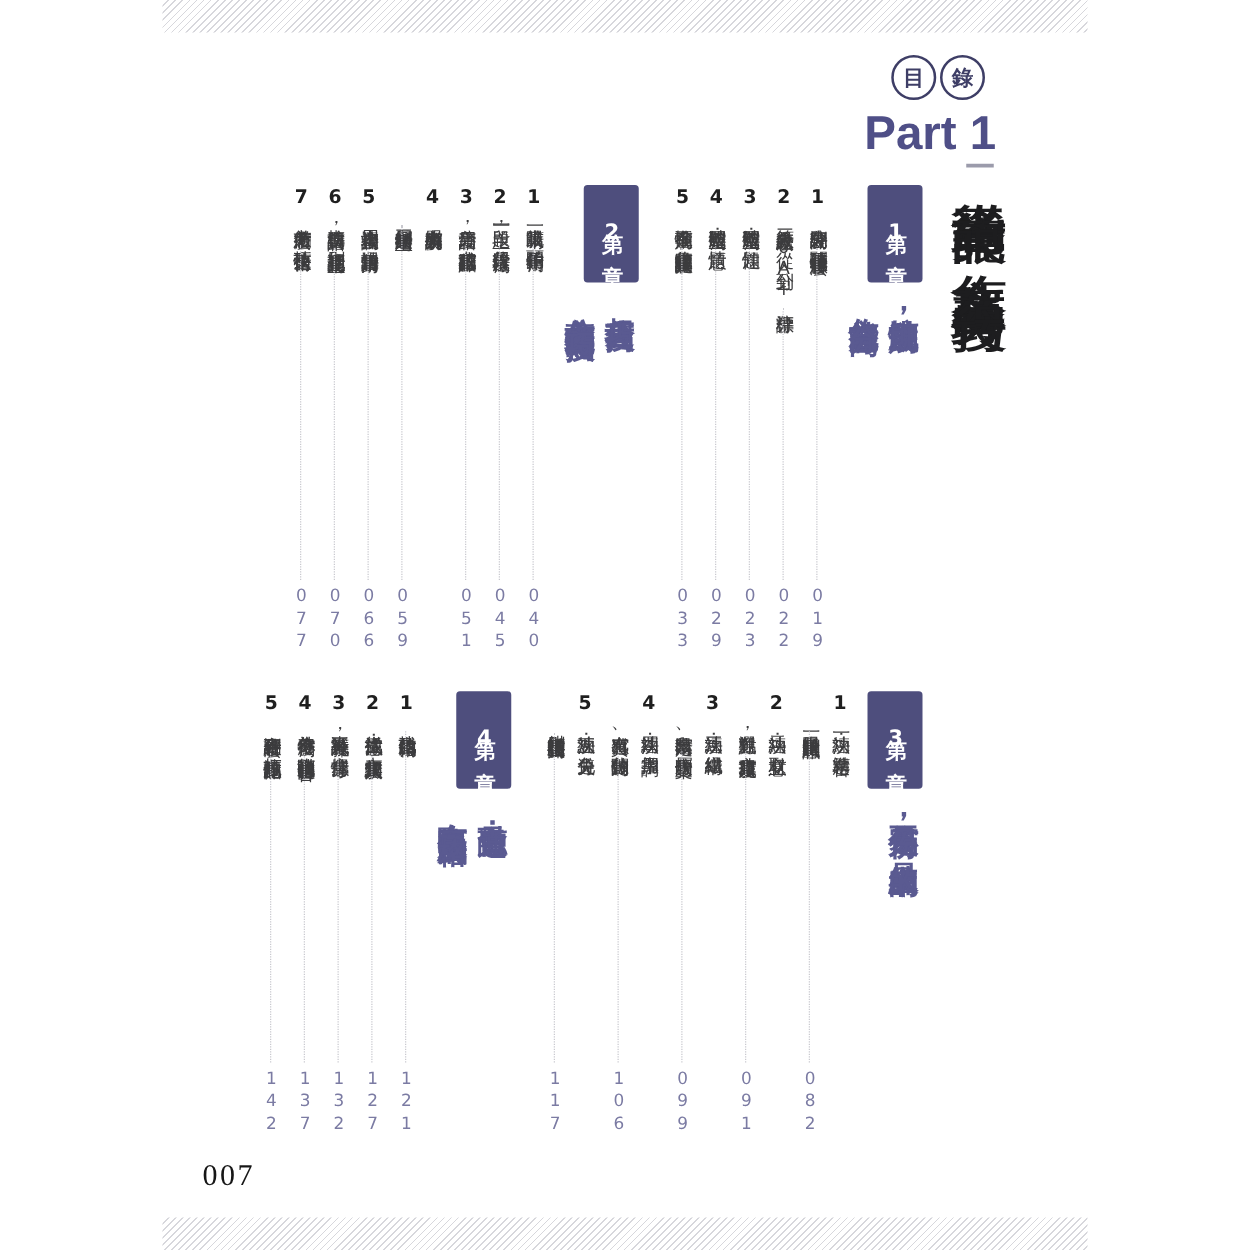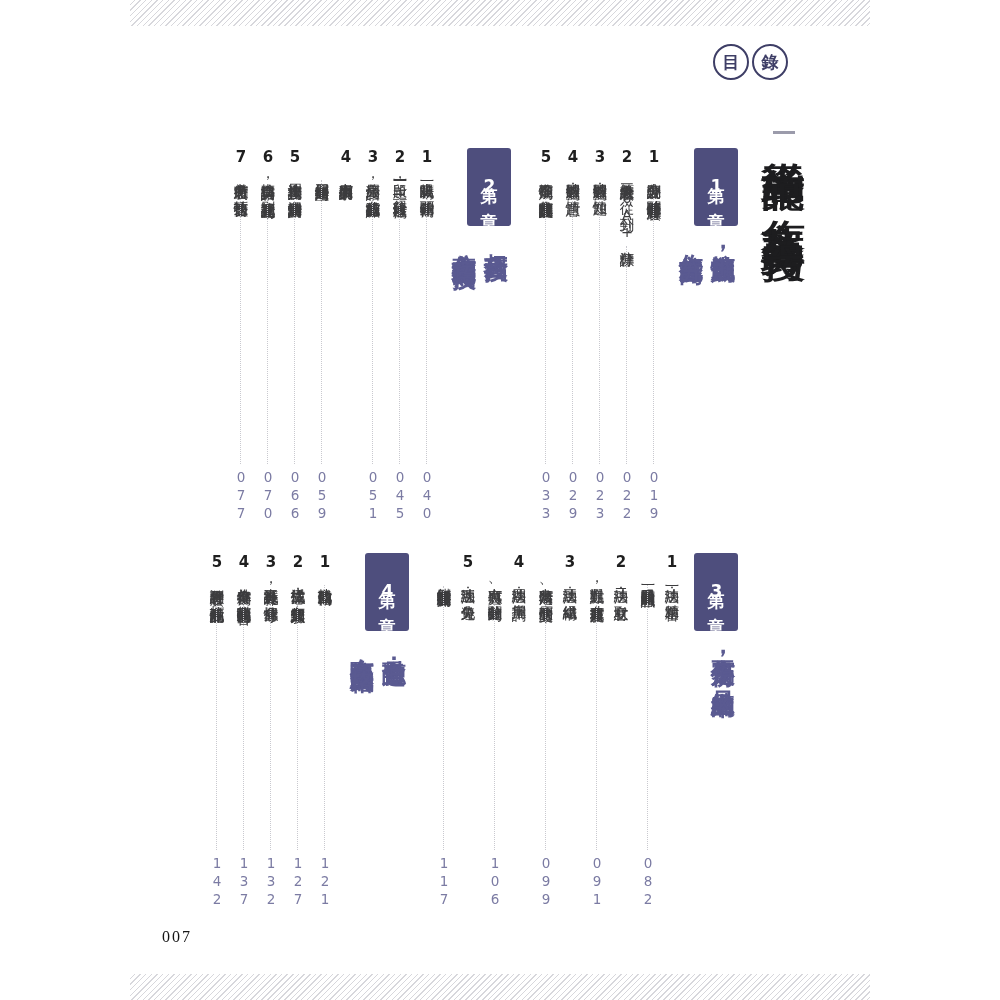--- a/index.html
+++ b/index.html
@@ -52,36 +52,37 @@
   .row-2 .icol{height:356px;}
   .num{height:20px;margin-bottom:4px;font-size:15px;font-weight:700;color:#1f1f1f;
     flex-shrink:0;line-height:21px;}
   .txt{font-size:14.5px;color:#3c3c3e;letter-spacing:0.4px;line-height:21px;
     flex-shrink:0;white-space:nowrap;}
   .leader{flex:1 1 6px;min-height:5px;width:0;border-left:1px dotted #c9c9cf;
     align-self:center;margin:4px 0;}
   .pg{flex-shrink:0;font-size:13.5px;color:#7b7ba3;letter-spacing:2px;
     line-height:21px;margin-top:1px;}
 
-  .folio{position:absolute;top:928px;left:162px;font-size:16px;color:#161616;
+  .folio{position:absolute;top:928px;left:162px;font-size:24px;color:#161616;
     letter-spacing:2px;font-family:"Liberation Serif","DejaVu Serif",serif;}
 </style>
 </head>
 <body>
 
 <div class="page">
 
   <div class="hatch top"></div>
   <div class="hatch bottom"></div>
 
   <div class="toc-head">
     <div class="circ">目</div>
     <div class="circ">錄</div>
   </div>
 
+  <div class="part-label">Part 1</div>
   <div class="part-dash"></div>
 
   <div class="part-title">從平庸到亮眼，作文超高分的得分技巧</div>
 
   <section class="toc-row row-1" id="row-1">
       <div class="chapter">
         <div class="head">
           <div class="badge">
             <span>第1章</span>
           </div>

